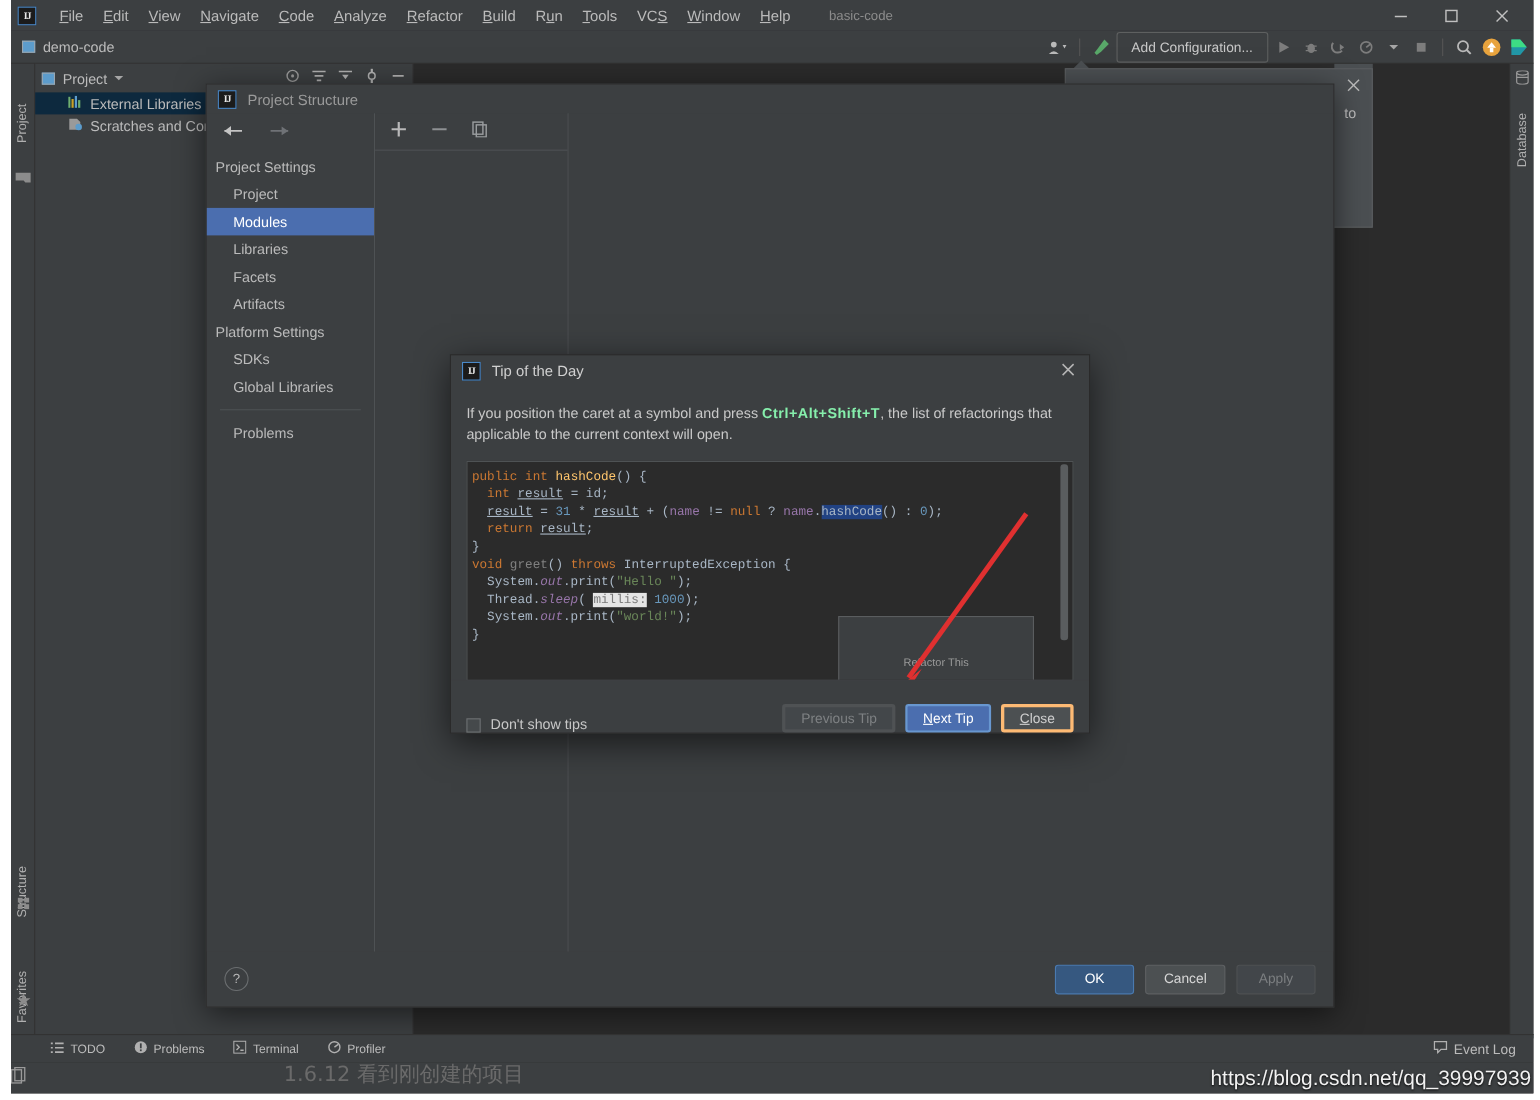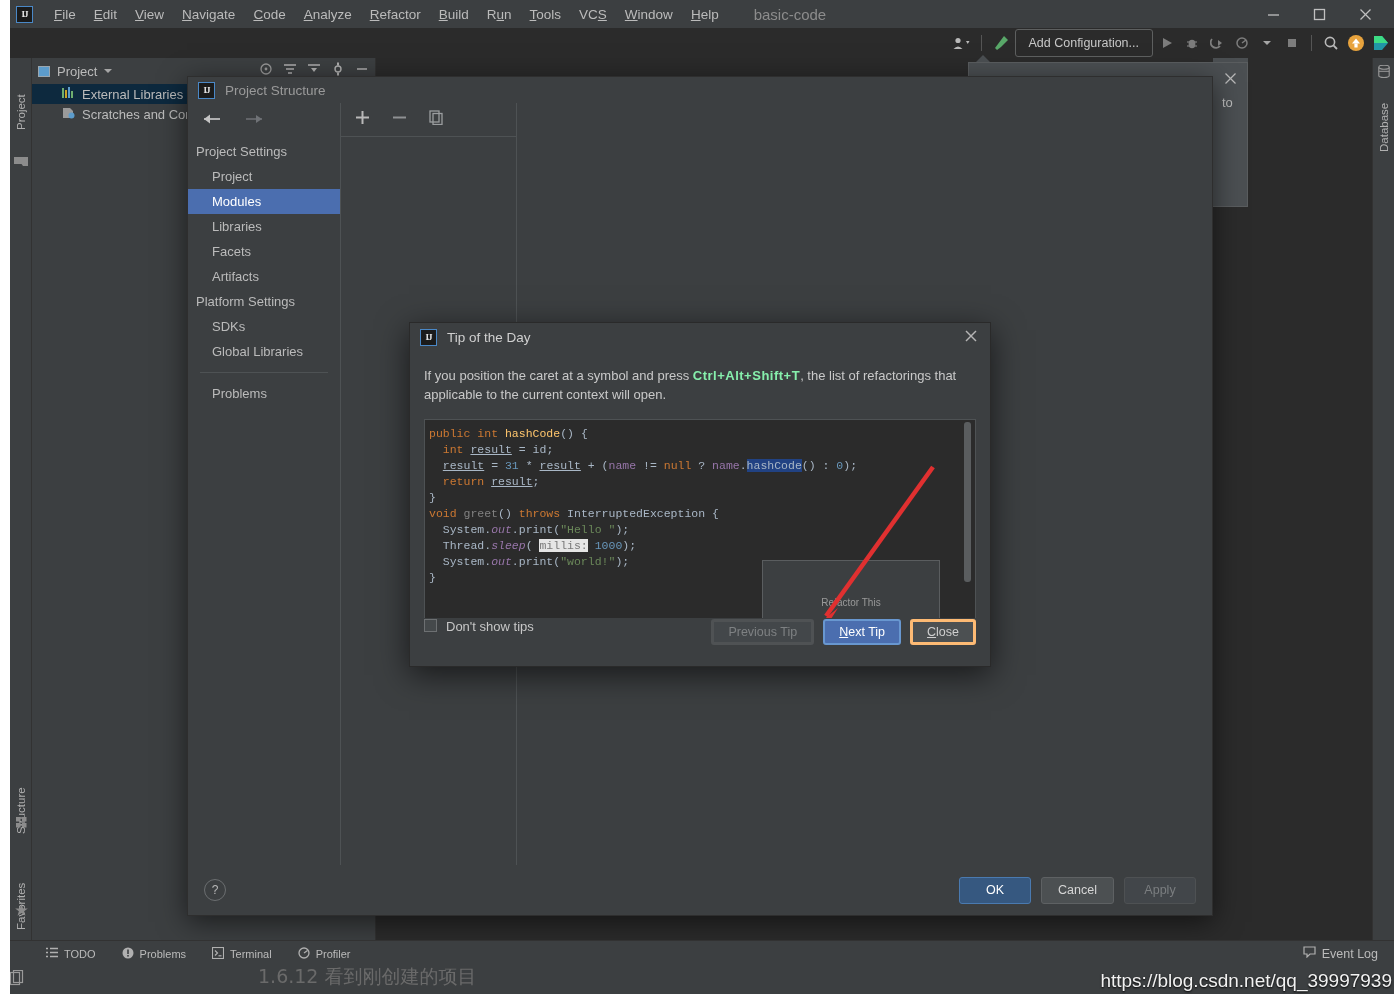--- a/index.html
+++ b/index.html
@@ -25,21 +25,21 @@
   .ij-logo {
     width:17px; height:17px; border:1.5px solid #4a88c7; background:#1b1b1b;
     display:flex; align-items:center; justify-content:center;
     font-size:9px; font-weight:bold; color:#e8e8e8; font-family:"Liberation Serif", serif;
     letter-spacing:-1px; flex:none; margin-right:12px;
   }
   .menu-item {
     font-size:13.5px; color:#bbbbbb; padding:3px 9px; cursor:default; white-space:nowrap;
   }
   .menu-item u { text-decoration: underline; }
-  .win-title { font-size:15px; color:#8c8c8c; margin-left:26px; }
+  .win-title { font-size:12px; color:#8c8c8c; margin-left:26px; }
   .wincontrols { position:absolute; right:6px; top:0; display:flex; height:28px; align-items:center; }
   .wb { width:46px; height:28px; display:flex; align-items:center; justify-content:center; color:#c0c0c0; }
   .wb svg { display:block; }
 
   
   .navbar {
     position:absolute; left:10px; top:28px; width:1384px; height:30px;
     background:#3c3f41; border-bottom:1px solid #323232;
     display:flex; align-items:center; padding-left:10px;
   }
@@ -146,21 +146,21 @@
 
   
   .refpop {
     position:absolute; left:337px; top:140px; width:178px; height:150px;
     background:#3c3f41; border:1px solid #5a5d5f; font-size:10.5px; color:#bbbbbb;
     font-family:"Liberation Sans", sans-serif; overflow:hidden;
   }
   .rp-head { text-align:center; color:#9a9a9a; font-size:10px; padding:2px 0 3px; }
   .arrow-svg { position:absolute; left:0; top:0; pointer-events:none; }
 
-  .tip-foot { position:absolute; left:0; right:0; bottom:0; height:48px; display:flex; align-items:flex-start; padding:0 14px; border-top:1px solid #3c3f41; }
+  .tip-foot { position:absolute; left:0; right:0; bottom:0; height:48px; display:flex; align-items:flex-end; padding:0 14px; border-top:1px solid #3c3f41; }
   .chk { width:13px; height:13px; border:1px solid #6d7072; background:#45494b; margin-right:9px; }
   .tip-foot .lbl { font-size:13px; color:#c7c7c7; }
   .tip-btns { margin-left:auto; display:flex; gap:9px; }
   .tbtn { height:26px; padding:0 14px; border-radius:3px; border:3px solid #fdba74; background:#4c5052; color:#cfcfcf; font-size:12.5px; display:flex; align-items:center; }
   .tbtn.dis { color:#7e8183; background:#43474a; border-color:#4f5254; }
   .tbtn.focus { background:#4b6eaf; border:2px solid #6897d0; color:#ffffff; }
   .tbtn u { text-decoration:underline; }
 </style>
 </head>
 <body>
@@ -200,20 +200,26 @@
         </div>
       <div class="wb">
           <svg width="13" height="13">
             <line x1="1.5" y1="1.5" x2="11.5" y2="11.5" stroke="#c0c0c0" stroke-width="1.3"></line>
             <line x1="11.5" y1="1.5" x2="1.5" y2="11.5" stroke="#c0c0c0" stroke-width="1.3"></line>
           </svg>
         </div>
     </div>
   </div>
 
+  <div class="navbar">
+    <div class="proj-chip">
+      <div class="mod-ico"></div>
+      <span>demo-code</span>
+    </div>
+  </div>
   <div class="tb-right">
     <div class="tb-btn">
       <svg width="20" height="14">
           <circle cx="6" cy="4.5" r="2.6" fill="#b9b9b9"></circle>
           <path d="M1.5 13 q4.5 -5 9 0" fill="#b9b9b9"></path>
           <path d="M14 5 l3.5 0 l-1.75 3 z" fill="#b9b9b9"></path>
         </svg>
     </div>
     <div class="tb-sep"></div>
     <div class="tb-btn">

